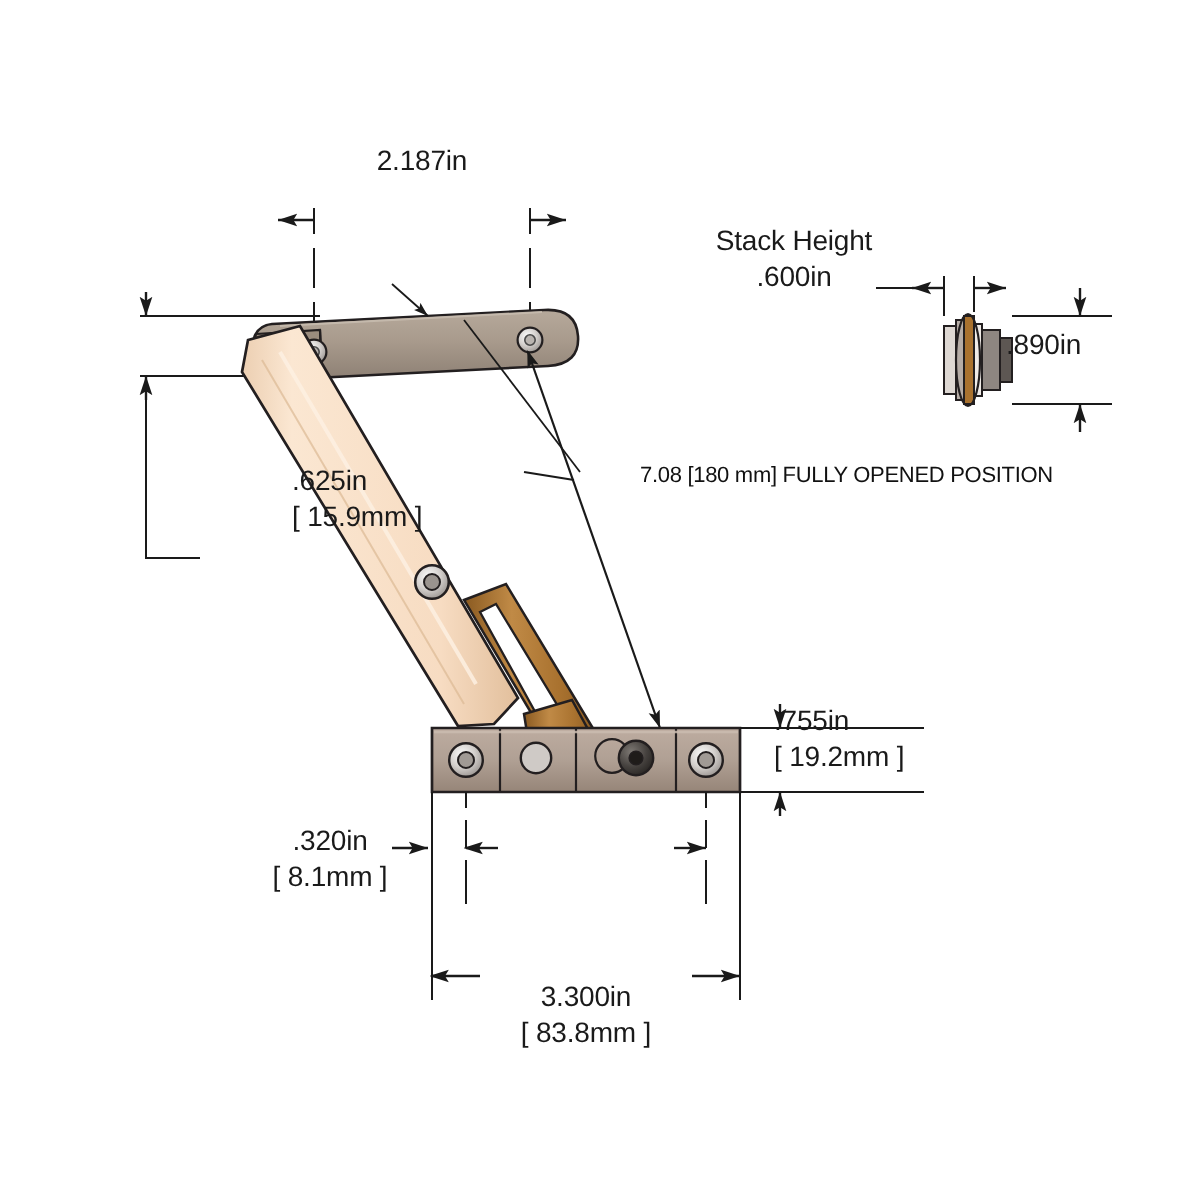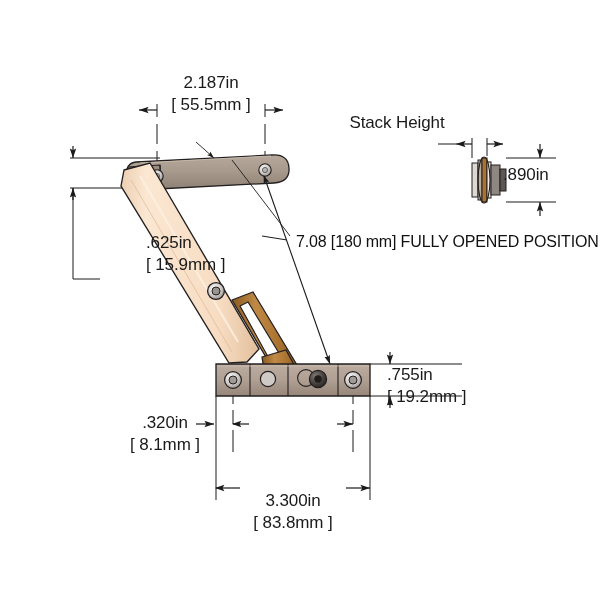--- a/index.html
+++ b/index.html
@@ -18,36 +18,37 @@
   #drawing {
     position: absolute;
     left: 0;
     top: 0;
     width: 600px;
     height: 600px;
   }
   .dimtext {
     position: absolute;
     font-family: "Liberation Sans", sans-serif;
-    font-size: 17px;
+    font-size: 14px;
     color: #1a1a1a;
     white-space: nowrap;
     line-height: 1.28;
     letter-spacing: -0.1px;
   }
   .dimtext.ctr { text-align: center; }
   .dimtext.lft { text-align: left; }
   .callout {
     position: absolute;
     font-family: "Liberation Sans", sans-serif;
-    font-size: 16px;
+    font-size: 11px;
     color: #111111;
     white-space: nowrap;
     line-height: 1.34;
     letter-spacing: -0.15px;
+    margin-left: 24px;
   }
 </style>
 </head>
 <body>
 
 <div id="page">
 
   <svg id="drawing" viewBox="0 0 600 600">
     <defs>
       <marker id="arrHead" markerWidth="9" markerHeight="9" refX="8" refY="3" orient="auto" markerUnits="strokeWidth">
@@ -237,37 +238,37 @@
 
       <line x1="506" y1="158" x2="556" y2="158" stroke="#1a1a1a" stroke-width="1"></line>
       <line x1="506" y1="202" x2="556" y2="202" stroke="#1a1a1a" stroke-width="1"></line>
       <line x1="540" y1="144" x2="540" y2="158" stroke="#1a1a1a" stroke-width="1.2" marker-end="url(#arrHead)"></line>
       <line x1="540" y1="216" x2="540" y2="202" stroke="#1a1a1a" stroke-width="1.2" marker-end="url(#arrHead)"></line>
     </g>
   </svg>
 
   <div class="dimtext ctr" style="left:151px; top:72px; width:120px;">
     <div>2.187in</div>
-    <div>[ 55.5mm ]</div>
   </div>
 
   <div class="dimtext lft" style="left:100px; top:232px; width:110px;margin-left:46px;">
     <div>.625in</div>
     <div>[ 15.9mm ]</div>
   </div>
 
   <div class="dimtext ctr" style="left:333px; top:112px; width:128px;">
     <div>Stack Height</div>
+    <div>.600in</div>
   </div>
 
   <div class="dimtext lft" style="left:503px; top:164px; width:96px;">
     <div>.890in</div>
   </div>
 
-  <div class="dimtext lft" style="left:387px; top:364px; width:100px;">
+  <div class="dimtext lft" style="left:387px; top:352px; width:100px;">
     <div>.755in</div>
     <div>[ 19.2mm ]</div>
   </div>
 
   <div class="dimtext ctr" style="left:128px; top:412px; width:74px;">
     <div>.320in</div>
     <div>[ 8.1mm ]</div>
   </div>
 
 

